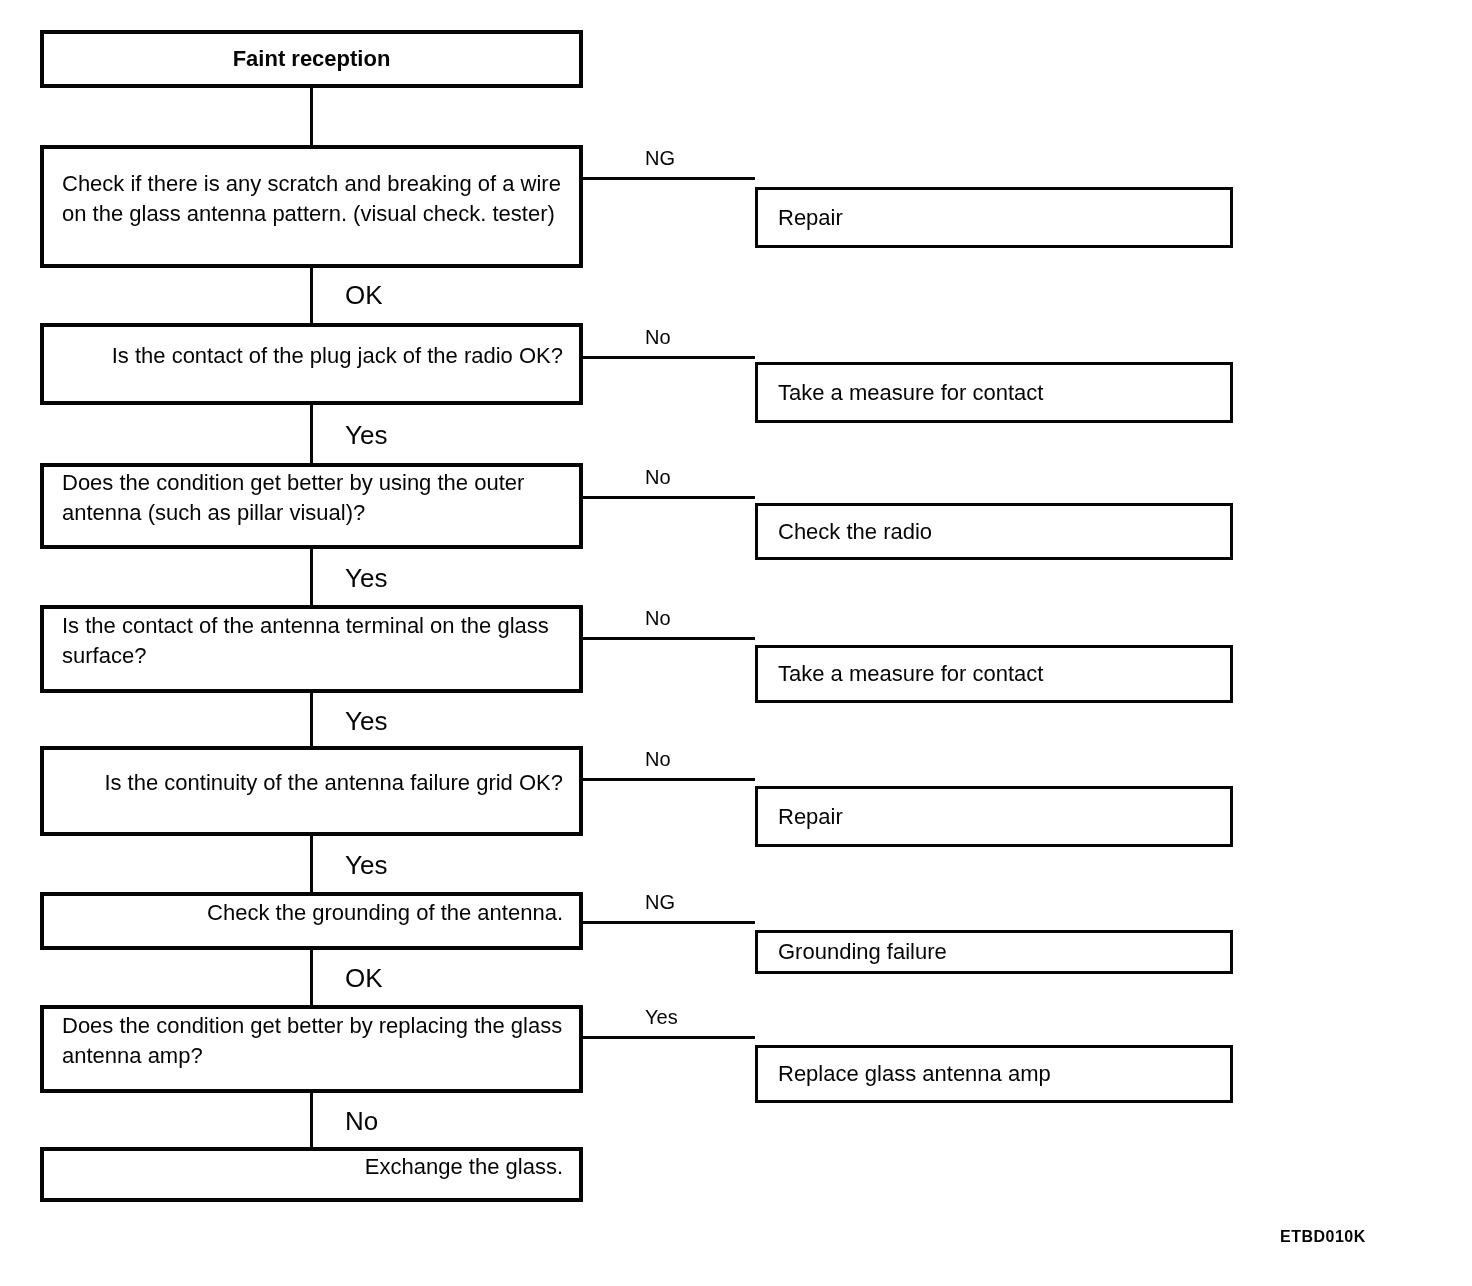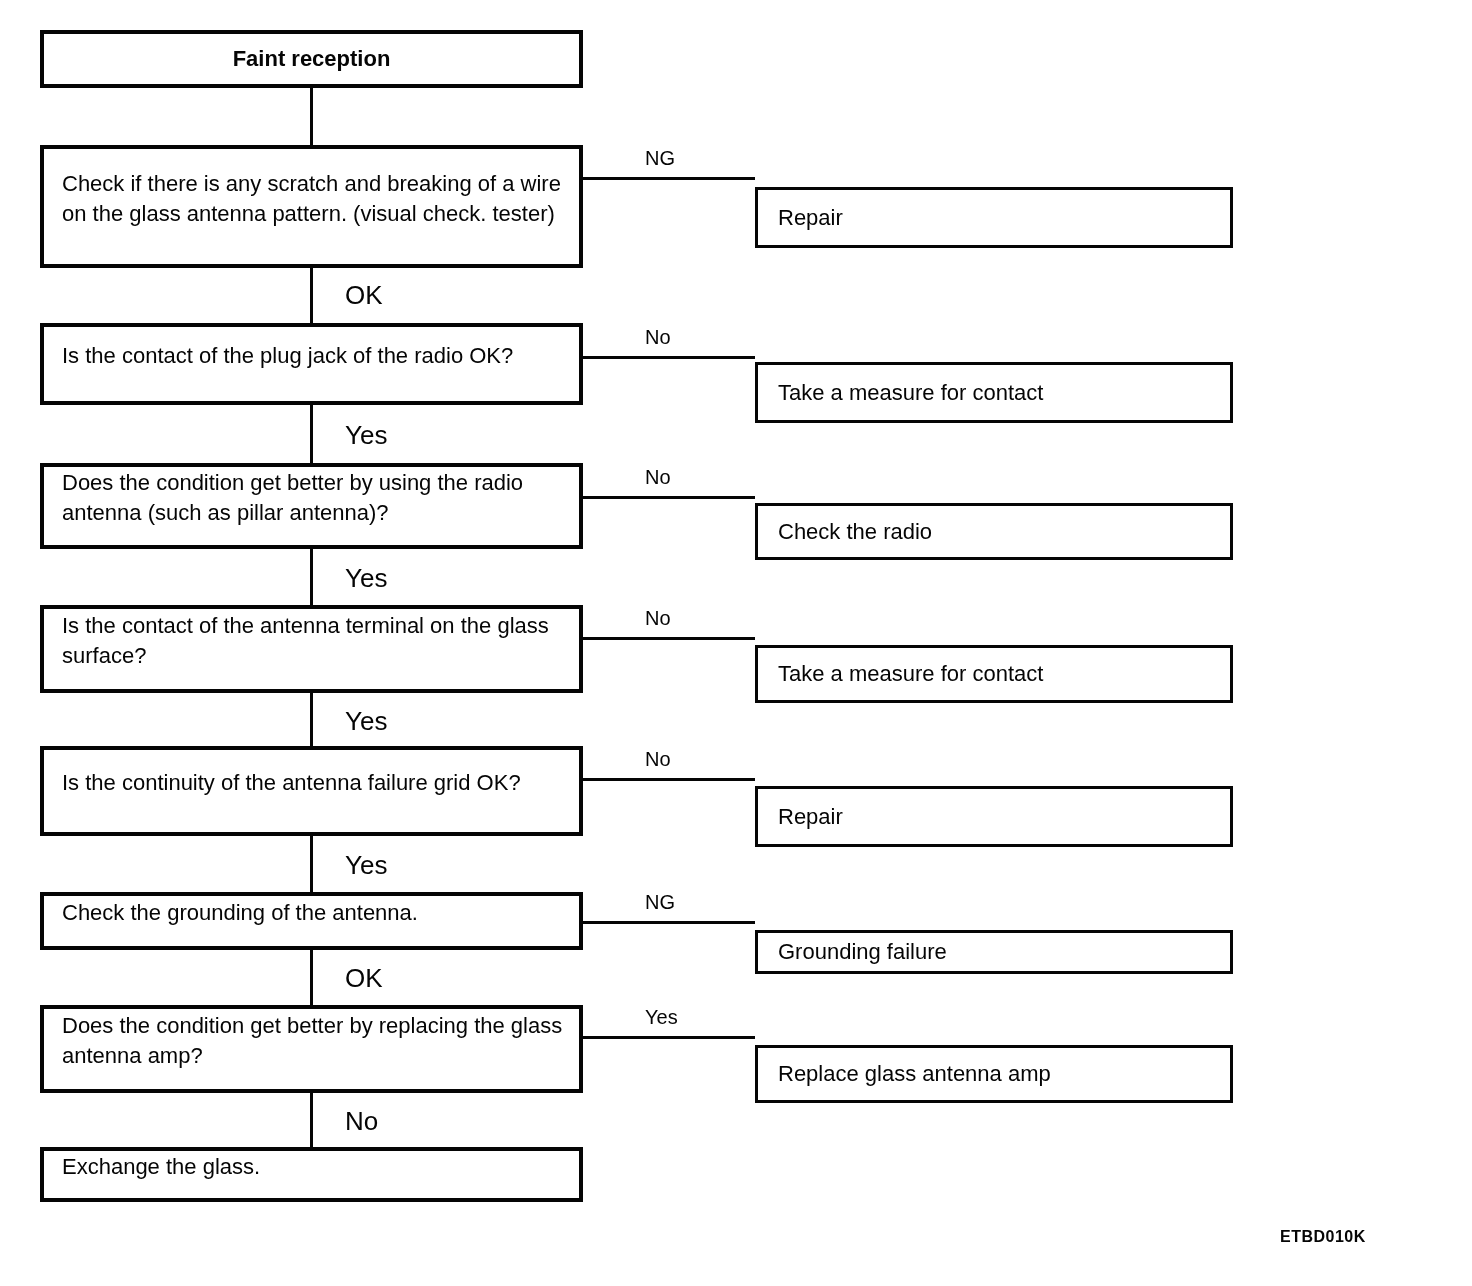--- a/index.html
+++ b/index.html
@@ -20,20 +20,21 @@
     left: 40px;
     width: 543px;
     border: 4px solid #050505;
     box-sizing: border-box;
     background: #ffffff;
     display: flex;
     align-items: center;
     padding: 0 16px 16px 18px;
     font-size: 22px;
     line-height: 30px;
+    justify-content: flex-end;
   }
   .lbox.title {
     justify-content: center;
     font-weight: 700;
     padding: 8px;
   }
   .rbox {
     position: absolute;
     left: 755px;
     width: 478px;
@@ -111,21 +112,21 @@
   </div>
   <div class="hline" style="top:356px"></div>
   <div class="hlabel" style="top:322px">No</div>
   <div class="rbox" style="top:322px;height:61px">
     <span>Take a measure for contact</span>
   </div>
   <div class="vline" style="top:405px;height:58px"></div>
   <div class="vlabel" style="top:420px">Yes</div>
 
   <div class="lbox" style="top:463px;height:86px">
-    <span>Does the condition get better by using the radio antenna (such as pillar antenna)?</span>
+    <span>Does the condition get better by using the outer antenna (such as pillar visual)?</span>
   </div>
   <div class="hline" style="top:496px"></div>
   <div class="hlabel" style="top:462px">No</div>
   <div class="rbox" style="top:463px;height:57px">
     <span>Check the radio</span>
   </div>
   <div class="vline" style="top:549px;height:56px"></div>
   <div class="vlabel" style="top:563px">Yes</div>
 
   <div class="lbox" style="top:605px;height:88px">

